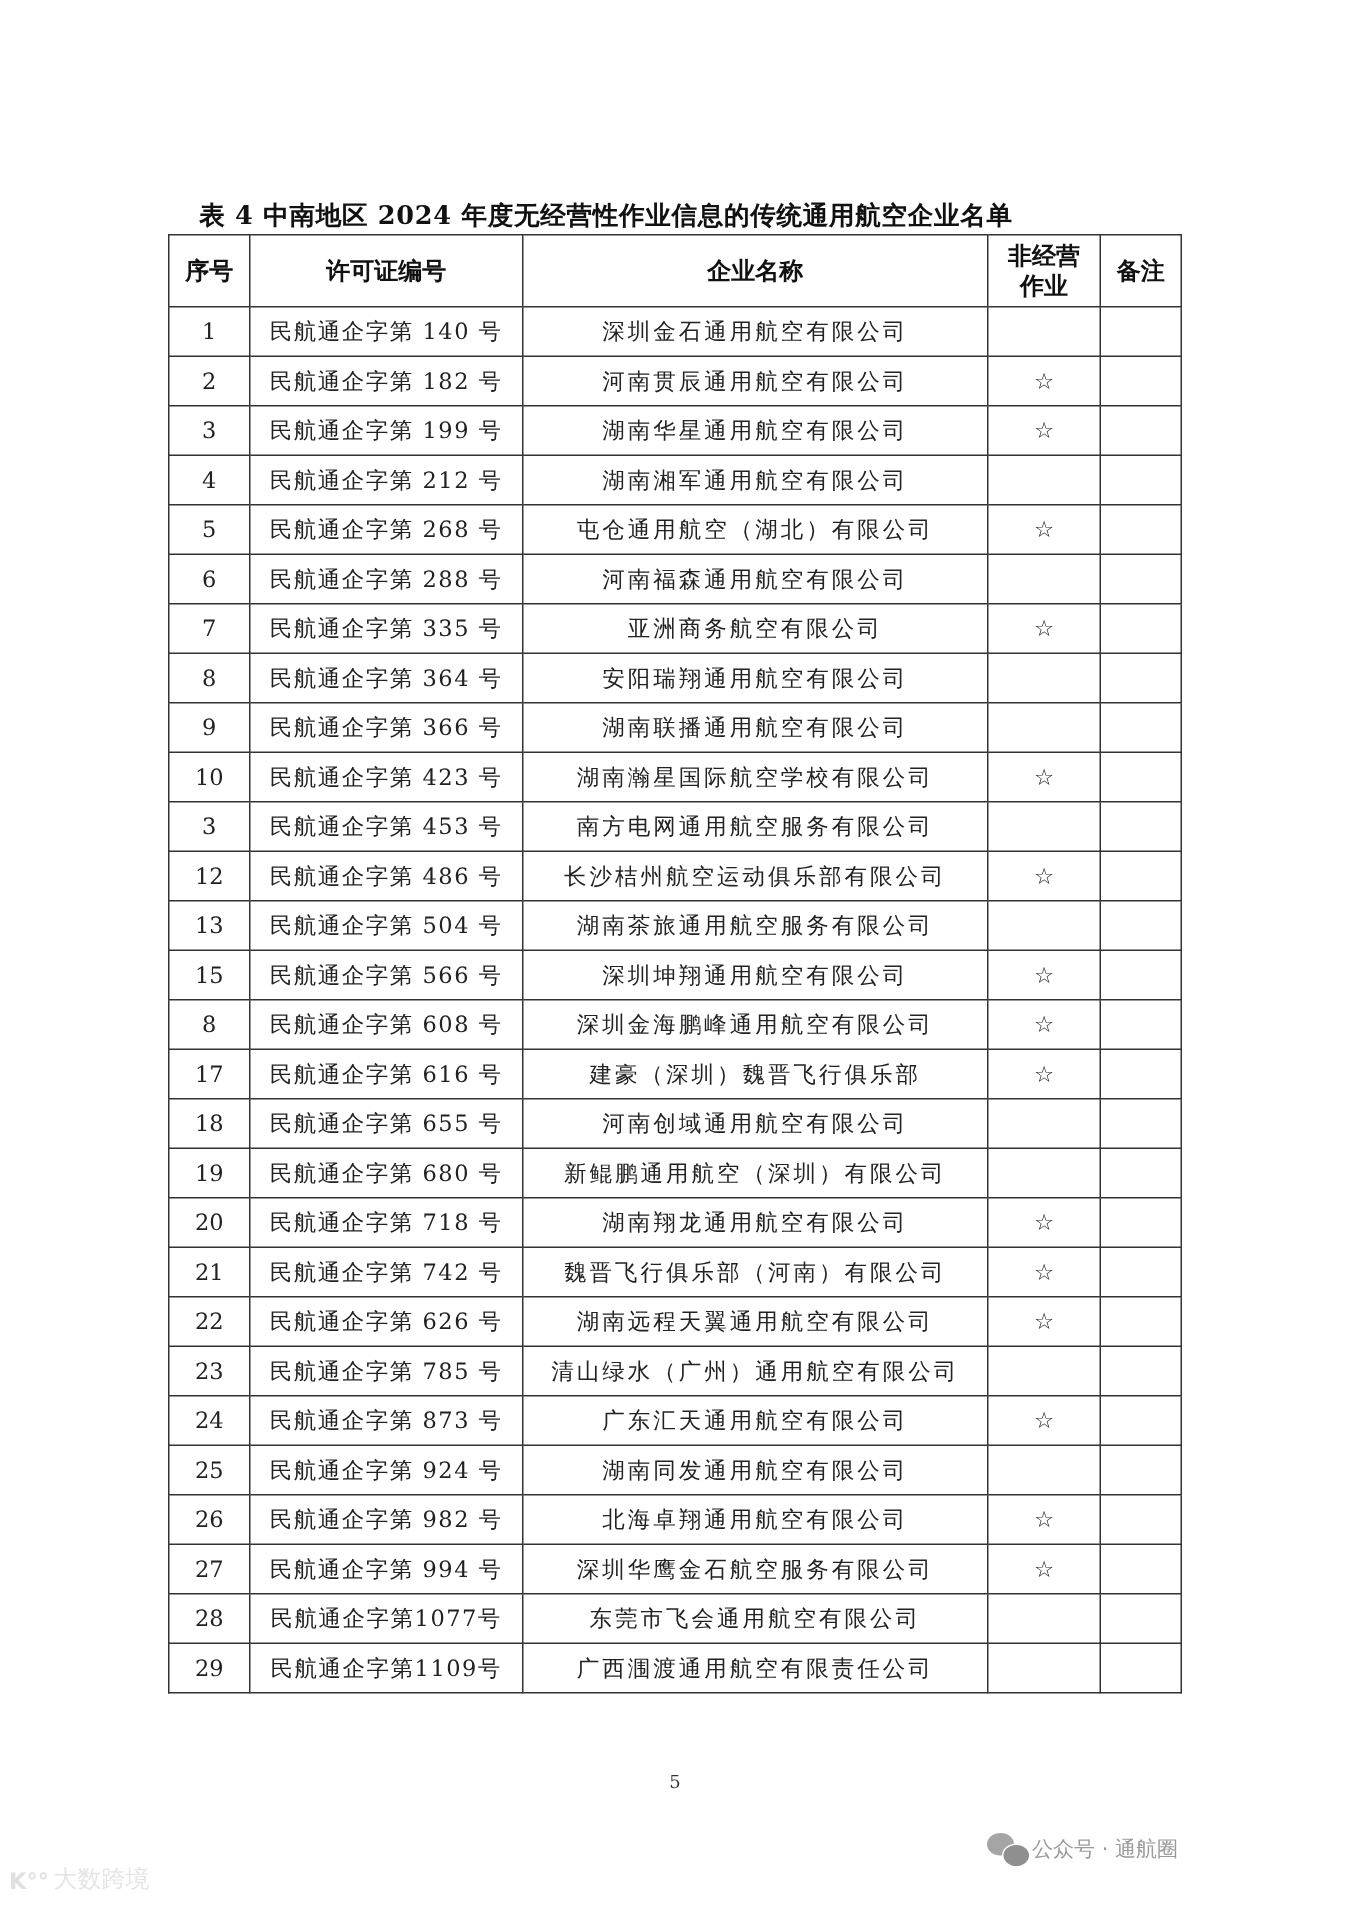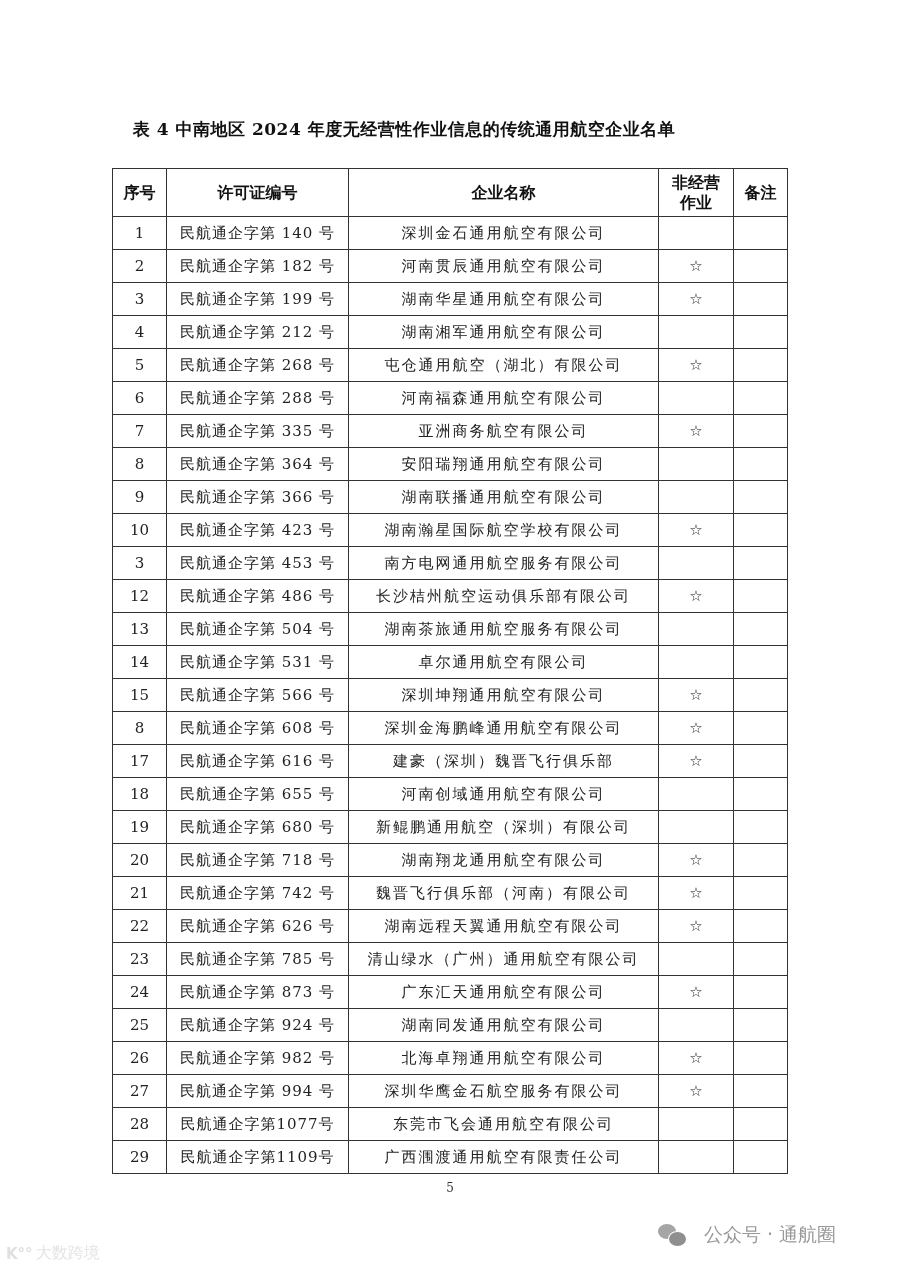--- a/index.html
+++ b/index.html
@@ -1,34 +1,34 @@
 <!DOCTYPE html>
 <html><head>
 <meta charset="utf-8">
 <style>
   html, body { margin:0; padding:0; background:#ffffff; }
   body { width:900px; height:1273px; position:relative; overflow:hidden;
          font-family:"DejaVu Serif", "Liberation Serif", serif; color:#222; }
-  .title { position:absolute; top:118px; left:0; width:808px; text-align:center;
+  .title { position:absolute; top:132px; left:0; width:808px; text-align:center;
            font-size:17px; font-weight:bold; letter-spacing:0.5px; color:#111; }
-  table.list { position:absolute; left:112px; top:168px; border-collapse:collapse;
+  table.list { position:absolute; left:112px; top:156px; border-collapse:collapse;
                table-layout:fixed; width:676px; }
   table.list th, table.list td { border:1px solid #333; text-align:center; vertical-align:middle;
                padding:0; overflow:hidden; white-space:nowrap; }
   table.list th { height:47px; font-size:16px; font-weight:bold; color:#111; line-height:20px; }
   table.list td { height:32px; font-size:15px; color:#222; }
   col.c1 { width:54px; } col.c2 { width:182px; } col.c3 { width:310px; }
   col.c4 { width:75px; } col.c5 { width:54px; }
   td.lic { letter-spacing:1px; }
   td.name { letter-spacing:2px; }
   .star { font-size:18px; color:#444; }
   .page-num { position:absolute; top:1181px; left:0; width:900px; text-align:center;
               font-size:12px; color:#333; }
   .wm-right { position:absolute; top:1222px; left:658px; font-family:"DejaVu Sans", sans-serif;
-              font-size:19px; color:#9a9a9a; display:flex; align-items:center; gap:18px; }
+              font-size:14px; color:#9a9a9a; display:flex; align-items:center; gap:2px; }
   .wm-left { position:absolute; top:1243px; left:6px; font-family:"DejaVu Sans", sans-serif;
              font-size:16px; color:#e4e4e4; display:flex; align-items:center; gap:3px; }
   .wechat-icon { width:28px; height:22px; position:relative; }
   .wechat-icon .b1 { position:absolute; left:0; top:0; width:18px; height:15px; border-radius:50%; background:#a5a5a5; }
   .wechat-icon .b2 { position:absolute; left:10px; top:7px; width:17px; height:14px; border-radius:50%; background:#8f8f8f; border:1px solid #fff; }
   .kuo-icon { font-size:15px; color:#e0e0e0; font-weight:bold; }
 </style>
 </head>
 <body>
 
@@ -140,27 +140,20 @@
         <td></td>
       </tr>
       <tr>
         <td>13</td>
         <td class="lic">民航通企字第 504 号</td>
         <td class="name">湖南茶旅通用航空服务有限公司</td>
         <td class="star"></td>
         <td></td>
       </tr>
       <tr>
-        <td>14</td>
-        <td class="lic">民航通企字第 531 号</td>
-        <td class="name">卓尔通用航空有限公司</td>
-        <td class="star"></td>
-        <td></td>
-      </tr>
-      <tr>
         <td>15</td>
         <td class="lic">民航通企字第 566 号</td>
         <td class="name">深圳坤翔通用航空有限公司</td>
         <td class="star">☆</td>
         <td></td>
       </tr>
       <tr>
         <td>8</td>
         <td class="lic">民航通企字第 608 号</td>
         <td class="name">深圳金海鹏峰通用航空有限公司</td>

